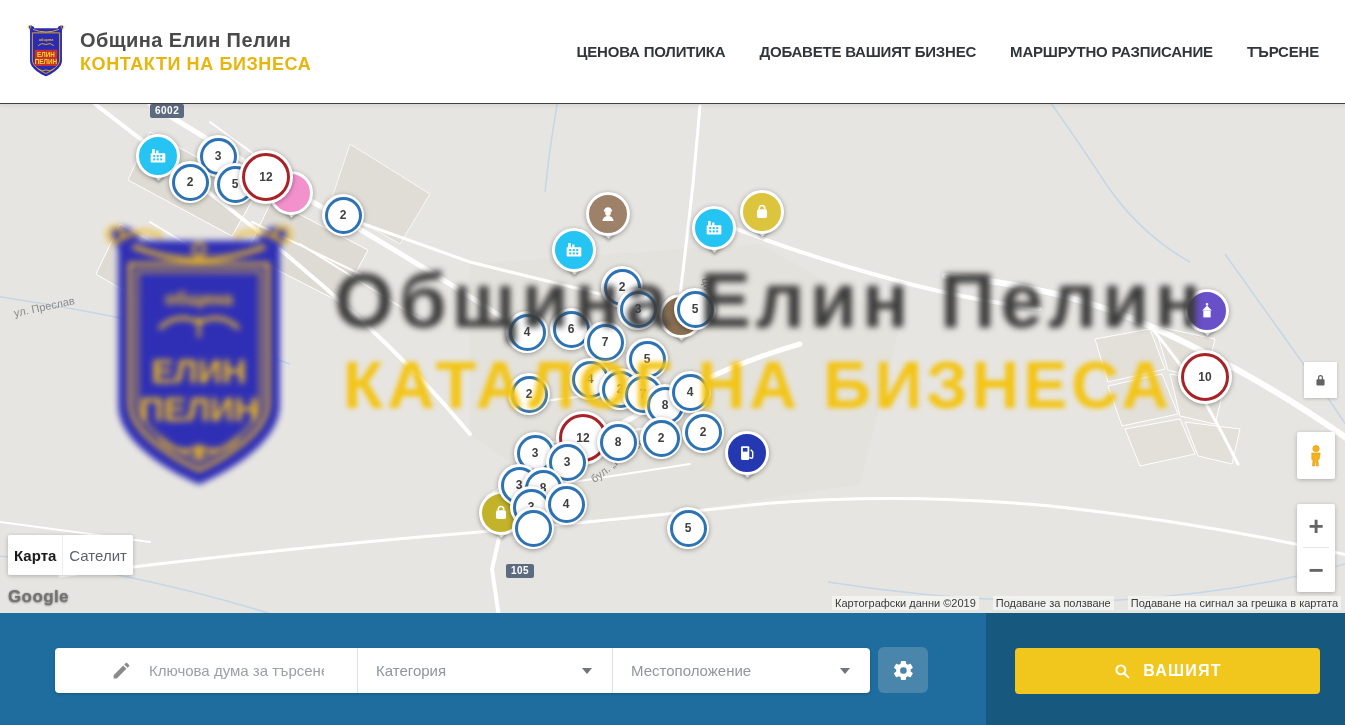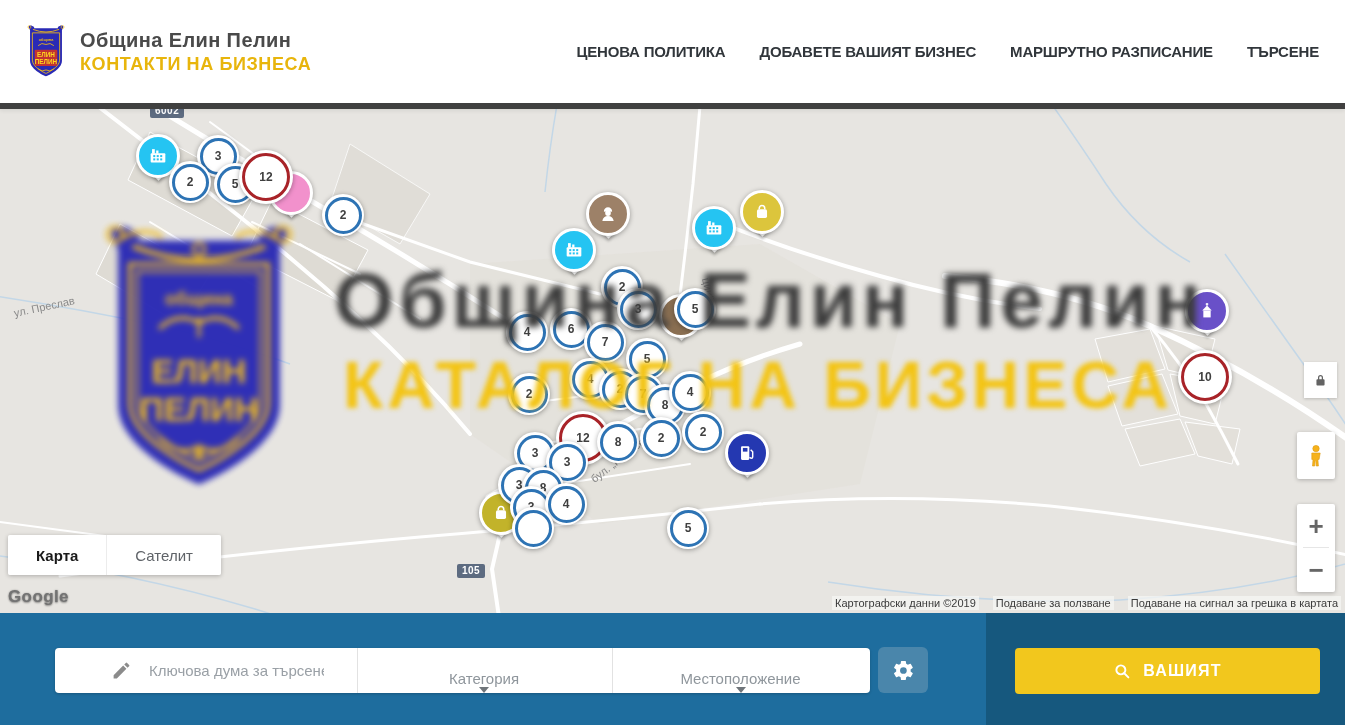--- a/index.html
+++ b/index.html
@@ -1,21 +1,21 @@
 <!DOCTYPE html>
 <html><head>
 <meta charset="utf-8">
 <style>
   html,body{margin:0;padding:0;background:#fff;}
   body{width:1345px;height:725px;overflow:hidden;font-family:"Liberation Sans",sans-serif;}
   .page{position:relative;width:1345px;height:725px;background:#fff;}
 
   
   header{position:absolute;top:0;left:0;right:0;height:103px;background:#fff;
-    border-bottom:6px solid #404040;box-shadow:0 2px 4px rgba(0,0,0,.07);
+    border-bottom:1px solid #404040;box-shadow:0 2px 4px rgba(0,0,0,.07);
     display:flex;align-items:center;justify-content:space-between;z-index:50;}
   .brand{display:flex;align-items:center;gap:12px;padding-left:24px;cursor:pointer;}
   .brand-text{display:flex;flex-direction:column;}
   .brand-line1{font-size:20px;font-weight:bold;color:#4a4a4a;letter-spacing:.4px;}
   .brand-line2{font-size:18px;font-weight:bold;color:#e8b50c;letter-spacing:.6px;margin-top:2px;}
   nav{display:flex;gap:34px;padding-right:26px;}
   nav a{font-size:15px;font-weight:bold;color:#31363b;text-decoration:none;letter-spacing:-0.2px;cursor:pointer;white-space:nowrap;}
 
   
   .map-area{position:absolute;top:104px;left:0;width:1345px;height:509px;background:#e7e5e1;overflow:hidden;cursor:grab;}
@@ -49,21 +49,21 @@
   .watermark{position:absolute;inset:0;z-index:6;pointer-events:none;}
   .wm-crest{position:absolute;left:85px;top:110px;width:228px;height:294px;filter:blur(3px);opacity:.97;}
   .wm-line1{position:absolute;left:334px;top:156px;font-size:77px;font-weight:bold;color:#3c3c3c;
     letter-spacing:5px;white-space:nowrap;filter:blur(3px);line-height:1.05;}
   .wm-line2{position:absolute;left:343px;top:247px;font-size:66px;font-weight:bold;color:#f3c414;
     letter-spacing:4px;white-space:nowrap;filter:blur(2.4px);line-height:1.05;}
 
   
   .maptype{position:absolute;left:8px;top:431px;height:40px;display:flex;z-index:10;
     box-shadow:0 1px 4px rgba(0,0,0,.25);border-radius:2px;overflow:hidden;}
-  .maptype button{border:none;background:#fff;height:40px;font-size:15px;cursor:pointer;font-family:inherit;padding:0 28px;}
+  .maptype button{border:none;background:#fff;height:40px;font-size:15px;cursor:pointer;font-family:inherit;padding:0 6px;}
   .maptype .mt-map{font-weight:bold;color:#1a1a1a;border-right:1px solid #ececec;}
   .maptype .mt-sat{color:#5f6368;}
   .google-logo{position:absolute;left:8px;bottom:6px;z-index:10;color:#737373;font-weight:bold;font-size:17px;
     letter-spacing:.4px;text-shadow:0 1px 2px rgba(0,0,0,.35),0 0 2px rgba(0,0,0,.25);cursor:pointer;margin-top:19px;}
   .attribution{position:absolute;right:4px;bottom:3px;z-index:10;display:flex;gap:14px;align-items:center;border-radius:7px;}
   .attribution span,.attribution a{font-size:11px;color:#3a3a3a;text-decoration:none;
     background:rgba(245,245,243,.75);padding:1px 3px;white-space:nowrap;}
   .lock-btn{position:absolute;left:1304px;top:258px;width:33px;height:36px;background:#fff;z-index:10;
     display:flex;align-items:center;justify-content:center;box-shadow:0 1px 3px rgba(0,0,0,.2);cursor:pointer;border:none;}
   .pegman{position:absolute;left:1297px;top:328px;width:38px;height:47px;background:#fff;z-index:10;border-radius:2px;
@@ -75,22 +75,22 @@
   .zoomctl .zdiv{width:26px;height:1px;background:#e6e6e6;}
 
   
   .searchbar{position:absolute;top:613px;left:0;width:1345px;height:112px;background:#1e6d9e;z-index:40;}
   .sb-right-bg{position:absolute;right:0;top:0;width:359px;height:112px;background:#16587e;}
   .search-pill{position:absolute;left:55px;top:35px;width:815px;height:45px;background:#fff;border-radius:4px;
     display:flex;box-shadow:0 1px 3px rgba(0,0,0,.2);}
   .f-keyword{width:302px;display:flex;align-items:center;gap:15px;padding-left:56px;box-sizing:border-box;}
   .f-keyword input{border:none;outline:none;font-size:15px;color:#555;width:175px;font-family:inherit;background:transparent;}
   .f-keyword input::placeholder{color:#9aa0a6;}
-  .f-select{display:flex;align-items:center;justify-content:flex-end;border-left:1px solid #e2e2e2;
-    padding:0 20px 0 18px;box-sizing:border-box;cursor:pointer;flex-direction:column;}
+  .f-select{display:flex;align-items:center;justify-content:space-between;border-left:1px solid #e2e2e2;
+    padding:0 20px 0 18px;box-sizing:border-box;cursor:pointer;}
   .f-cat{width:255px;}
   .f-loc{width:258px;}
   .sel-label{font-size:15px;color:#8f969c;}
   .chev{width:0;height:0;border-left:5px solid transparent;border-right:5px solid transparent;border-top:6px solid #6f757a;}
   .gear-btn{position:absolute;left:878px;top:34px;width:50px;height:46px;background:#4a86ab;border:none;border-radius:6px;
     display:flex;align-items:center;justify-content:center;cursor:pointer;}
   .submit-btn{position:absolute;left:1015px;top:35px;width:305px;height:46px;background:#f2c71d;border:none;border-radius:4px;
     color:#fff;font-weight:bold;font-size:16px;letter-spacing:1.2px;display:flex;align-items:center;justify-content:center;
     gap:12px;cursor:pointer;font-family:inherit;}
 </style>
@@ -171,21 +171,21 @@
         <path d="M150 118 L260 185" stroke-width="2"></path>
         <path d="M300 140 L420 215" stroke-width="2"></path>
         <path d="M520 300 L640 285" stroke-width="2"></path>
         <path d="M540 340 L660 322" stroke-width="2"></path>
         <path d="M560 380 L690 360" stroke-width="2"></path>
       </g>
     </svg>
 
     <div class="labels-layer" id="labels-layer">
         <div class="road-badge" style="left: 150px; top: 0px;">6002</div>
-        <div class="road-badge" style="left: 457px; top: 460px;">105</div>
+        <div class="road-badge" style="left: 506px; top: 460px;">105</div>
         <div class="street-label" style="left: 14px; top: 203px; transform: rotate(-12deg);">ул. Преслав</div>
         <div class="street-label" style="left: 592px; top: 370px; transform: rotate(-38deg);">бул. „Новосел</div>
         <div class="street-label" style="left: 706px; top: 168px; transform: rotate(78deg);">ции"</div>
       </div>
     <div class="markers-layer" id="markers-layer">
         <div class="pin" style="left: 136px; top: 30px;">
           <div class="tail"></div>
           <div class="pin-c" style="background:#25c4f2">
             <svg viewBox="0 0 24 24" width="22" height="22">
               <rect x="4" y="9" width="16" height="10" rx="1" fill="#fff"></rect>

